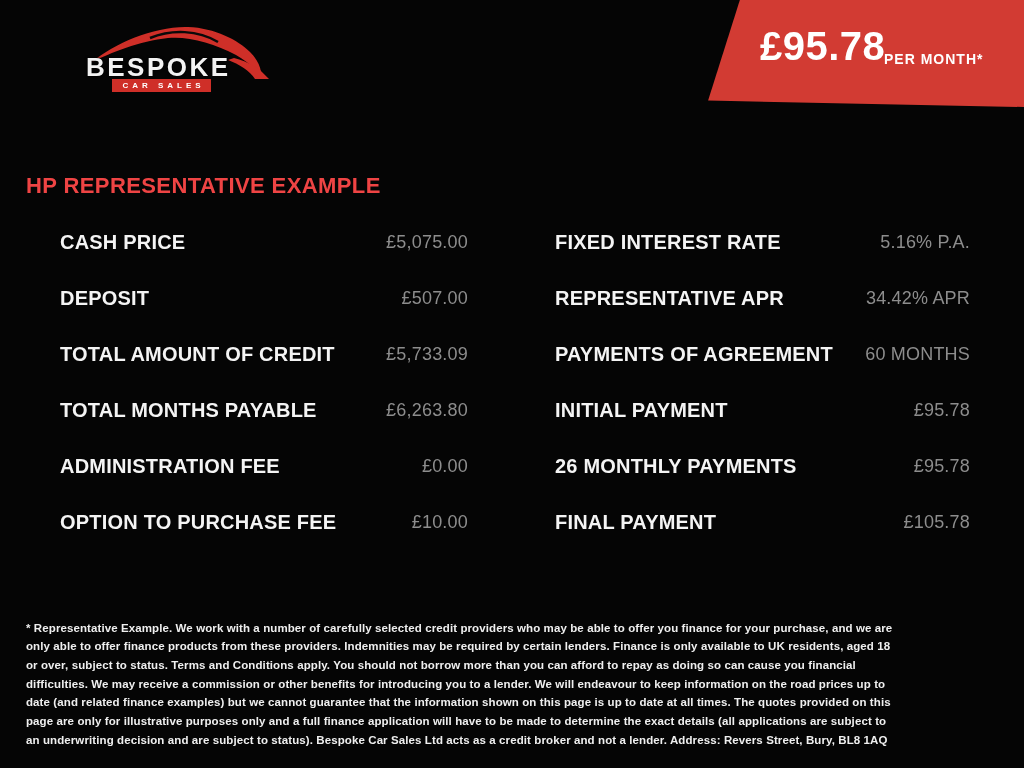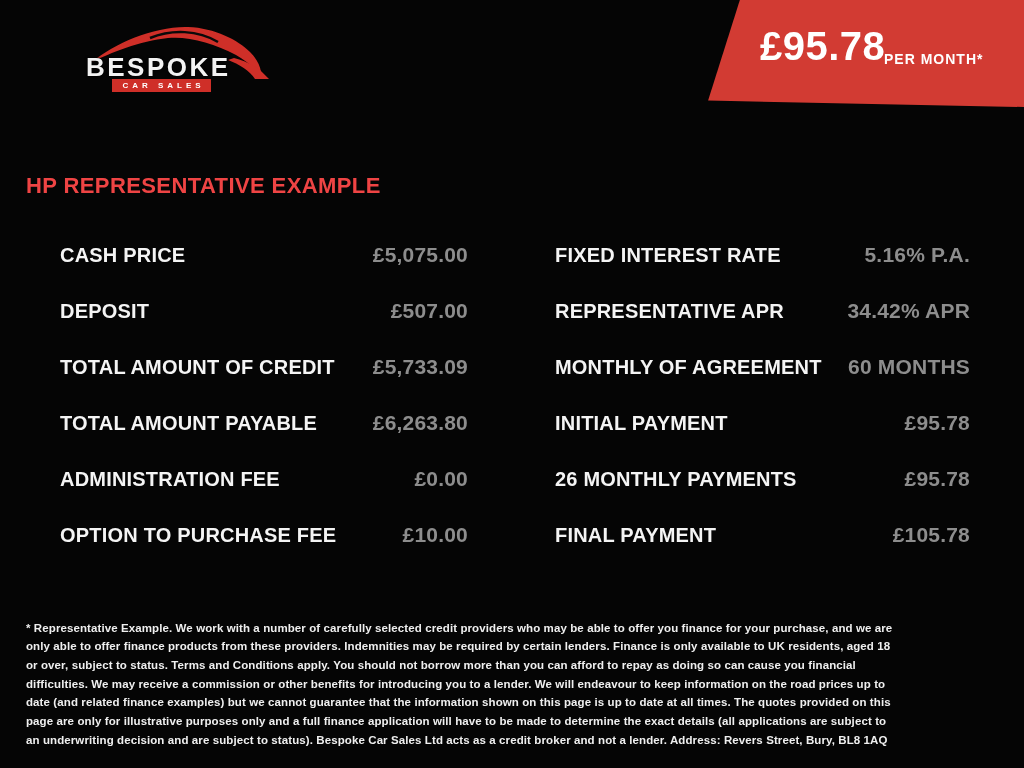--- a/index.html
+++ b/index.html
@@ -78,39 +78,39 @@
     left: 26px; top: 132px;
     font-size: 22px;
     font-weight: 700;
     color: #ef4444;
     letter-spacing: 0.4px;
     white-space: nowrap;
     margin-top: 41px;
   }
 
   
-  .fin-col { position: absolute; top: 227px; }
+  .fin-col { position: absolute; top: 214px; }
   .fin-col.left  { left: 60px;  width: 408px; }
   .fin-col.right { left: 555px; width: 415px; }
   .fin-row {
     height: 56px;
     display: flex;
     align-items: center;
     justify-content: space-between;
   }
   .fin-label {
     font-size: 20px;
     font-weight: 700;
     color: #f4f4f4;
     letter-spacing: 0.2px;
     white-space: nowrap;
   }
   .fin-value {
-    font-size: 21px;
-    font-weight: 700;
+    font-size: 18px;
+    font-weight: 400;
     color: #8d8d8d;
     letter-spacing: 0.2px;
     white-space: nowrap;
     text-align: center;
   }
 
   
   .disclaimer {
     position: absolute;
     left: 26px; top: 607px;
@@ -157,21 +157,21 @@
     </div>
     <div class="fin-row">
       <span class="fin-label">DEPOSIT</span>
       <span class="fin-value">£507.00</span>
     </div>
     <div class="fin-row">
       <span class="fin-label">TOTAL AMOUNT OF CREDIT</span>
       <span class="fin-value">£5,733.09</span>
     </div>
     <div class="fin-row">
-      <span class="fin-label">TOTAL AMOUNT PAYABLE</span>
+      <span class="fin-label">TOTAL MONTHS PAYABLE</span>
       <span class="fin-value">£6,263.80</span>
     </div>
     <div class="fin-row">
       <span class="fin-label">ADMINISTRATION FEE</span>
       <span class="fin-value">£0.00</span>
     </div>
     <div class="fin-row">
       <span class="fin-label">OPTION TO PURCHASE FEE</span>
       <span class="fin-value">£10.00</span>
     </div>
@@ -180,21 +180,21 @@
   <div class="fin-col right">
     <div class="fin-row">
       <span class="fin-label">FIXED INTEREST RATE</span>
       <span class="fin-value">5.16% P.A.</span>
     </div>
     <div class="fin-row">
       <span class="fin-label">REPRESENTATIVE APR</span>
       <span class="fin-value">34.42% APR</span>
     </div>
     <div class="fin-row">
-      <span class="fin-label">MONTHLY OF AGREEMENT</span>
+      <span class="fin-label">PAYMENTS OF AGREEMENT</span>
       <span class="fin-value">60 MONTHS</span>
     </div>
     <div class="fin-row">
       <span class="fin-label">INITIAL PAYMENT</span>
       <span class="fin-value">£95.78</span>
     </div>
     <div class="fin-row">
       <span class="fin-label">26 MONTHLY PAYMENTS</span>
       <span class="fin-value">£95.78</span>
     </div>

